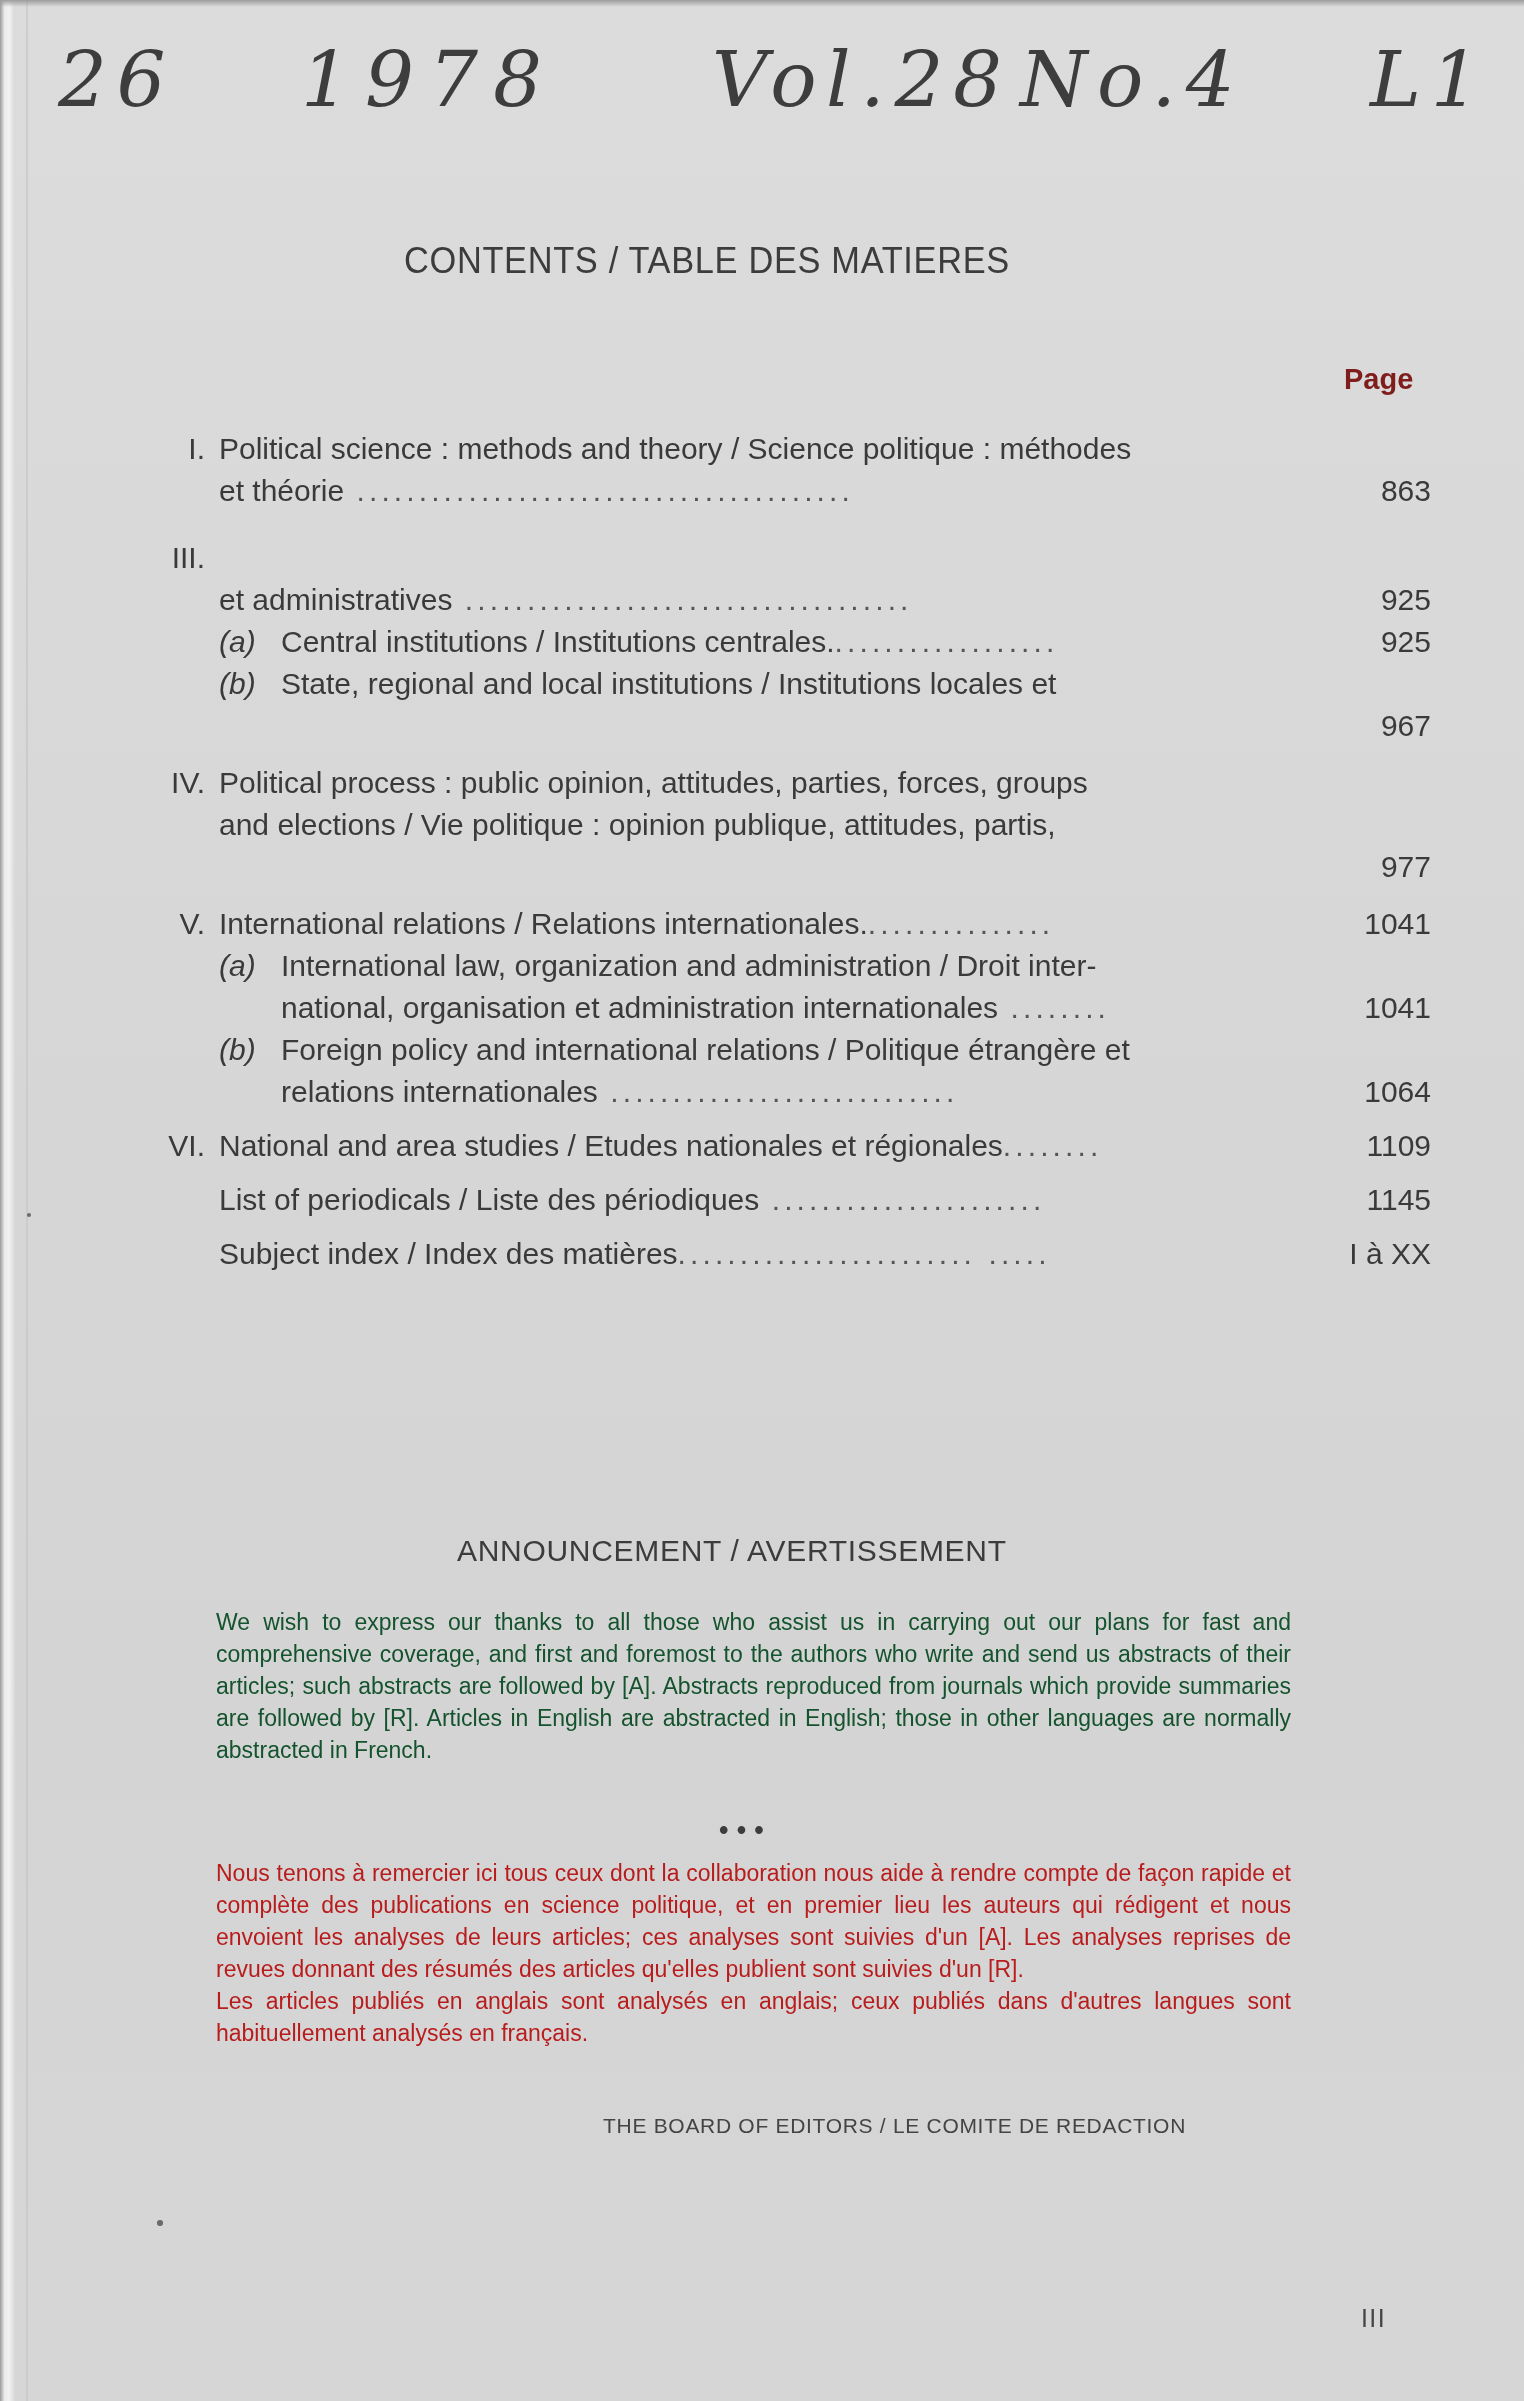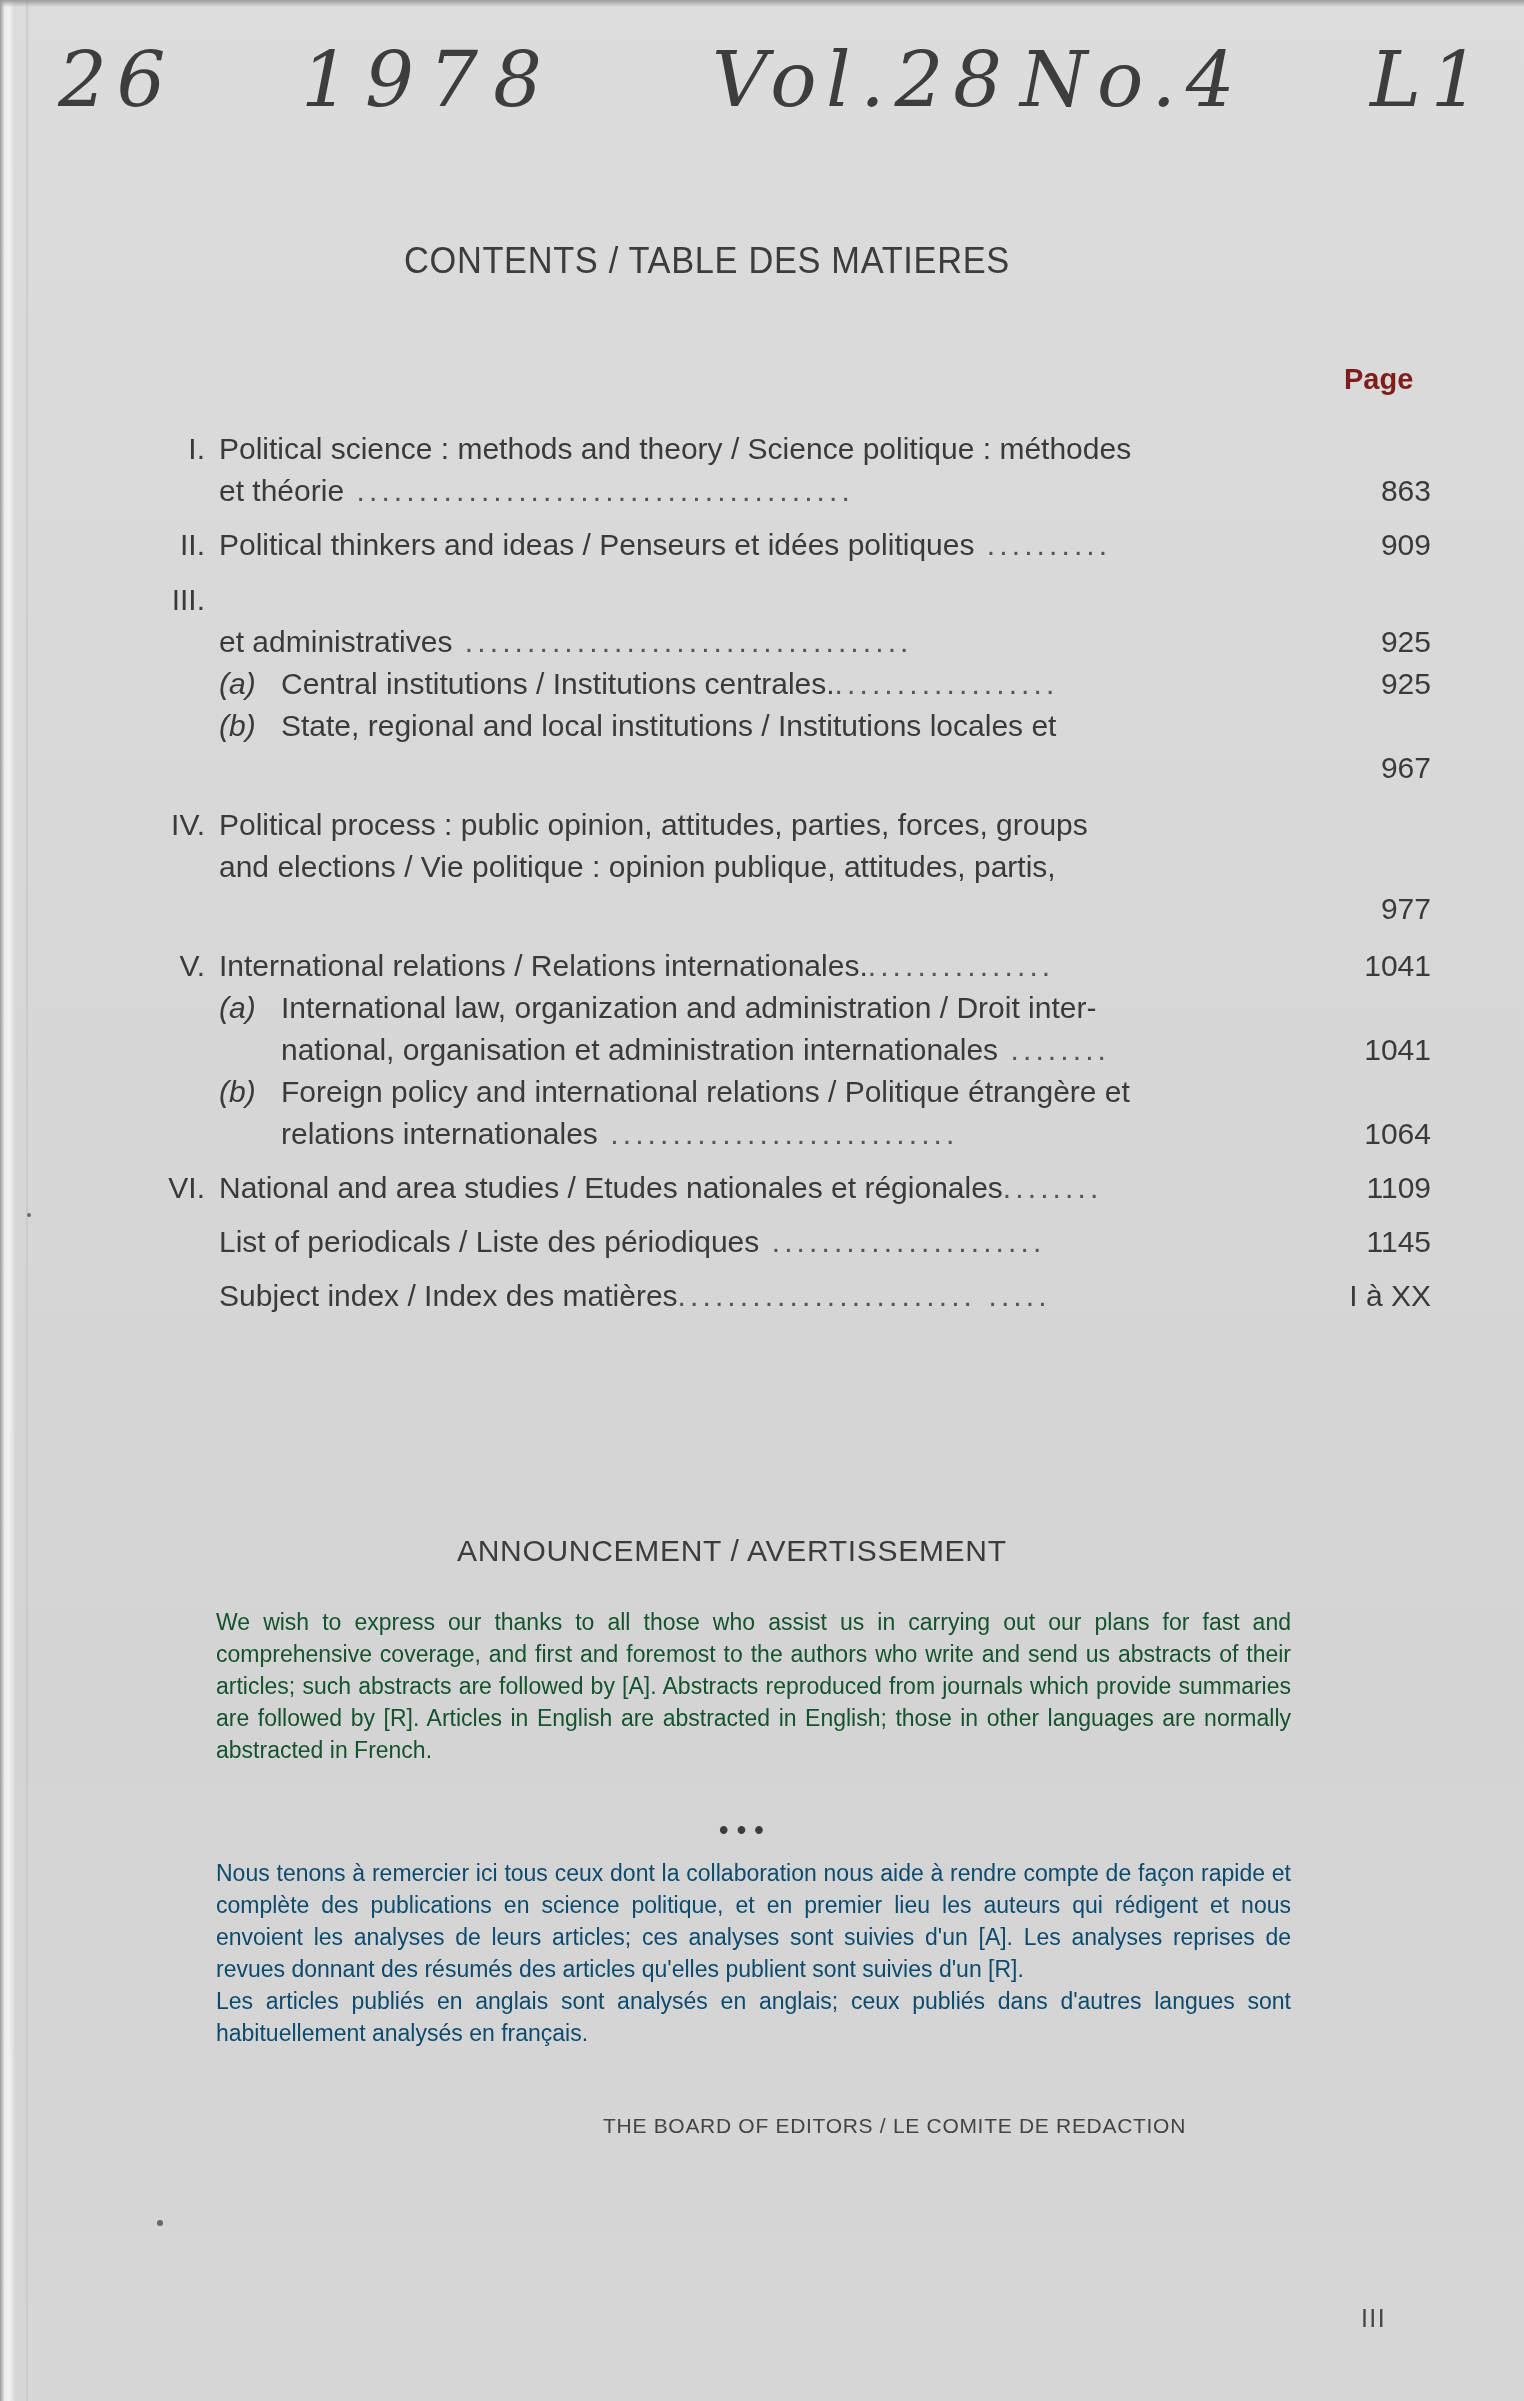--- a/index.html
+++ b/index.html
@@ -151,21 +151,21 @@
       color: #3c3c3c;
       font-weight: bold;
     }
     .announce-body-fr {
       position: absolute;
       left: 216px;
       top: 1857px;
       width: 1075px;
       font-size: 23px;
       line-height: 32px;
-      color: #0c4a6e;
+      color: #b91c1c;
       text-align: justify;
     }
     .announce-body-fr p { margin: 0; }
     .signature {
       position: absolute;
       left: 603px;
       top: 2114px;
       font-size: 21px;
       letter-spacing: 0.7px;
       color: #444;
@@ -209,25 +209,20 @@
       <span class="toc-num" style="width: 75px;">I.</span>
       <span class="toc-text"><span>Political science : methods and theory / Science politique : méthodes</span><span class="dots"></span></span>
       <span class="toc-page"></span>
     </div>
     <div class="toc-line">
       <span class="toc-num" style="width: 75px;"></span>
       <span class="toc-text"><span>et théorie</span><span class="dots"> ........................................</span></span>
       <span class="toc-page">863</span>
     </div>
     <div style="height: 12.3px;"></div>
-    <div class="toc-line">
-      <span class="toc-num" style="width: 75px;">II.</span>
-      <span class="toc-text"><span>Political thinkers and ideas / Penseurs et idées politiques</span><span class="dots"> ..........</span></span>
-      <span class="toc-page">909</span>
-    </div>
     <div style="height: 12.3px;"></div>
     <div class="toc-line">
       <span class="toc-num" style="width: 75px;">III.</span>
       <span class="toc-page"></span>
     </div>
     <div class="toc-line">
       <span class="toc-num" style="width: 75px;"></span>
       <span class="toc-text"><span>et administratives</span><span class="dots"> ....................................</span></span>
       <span class="toc-page">925</span>
     </div>

